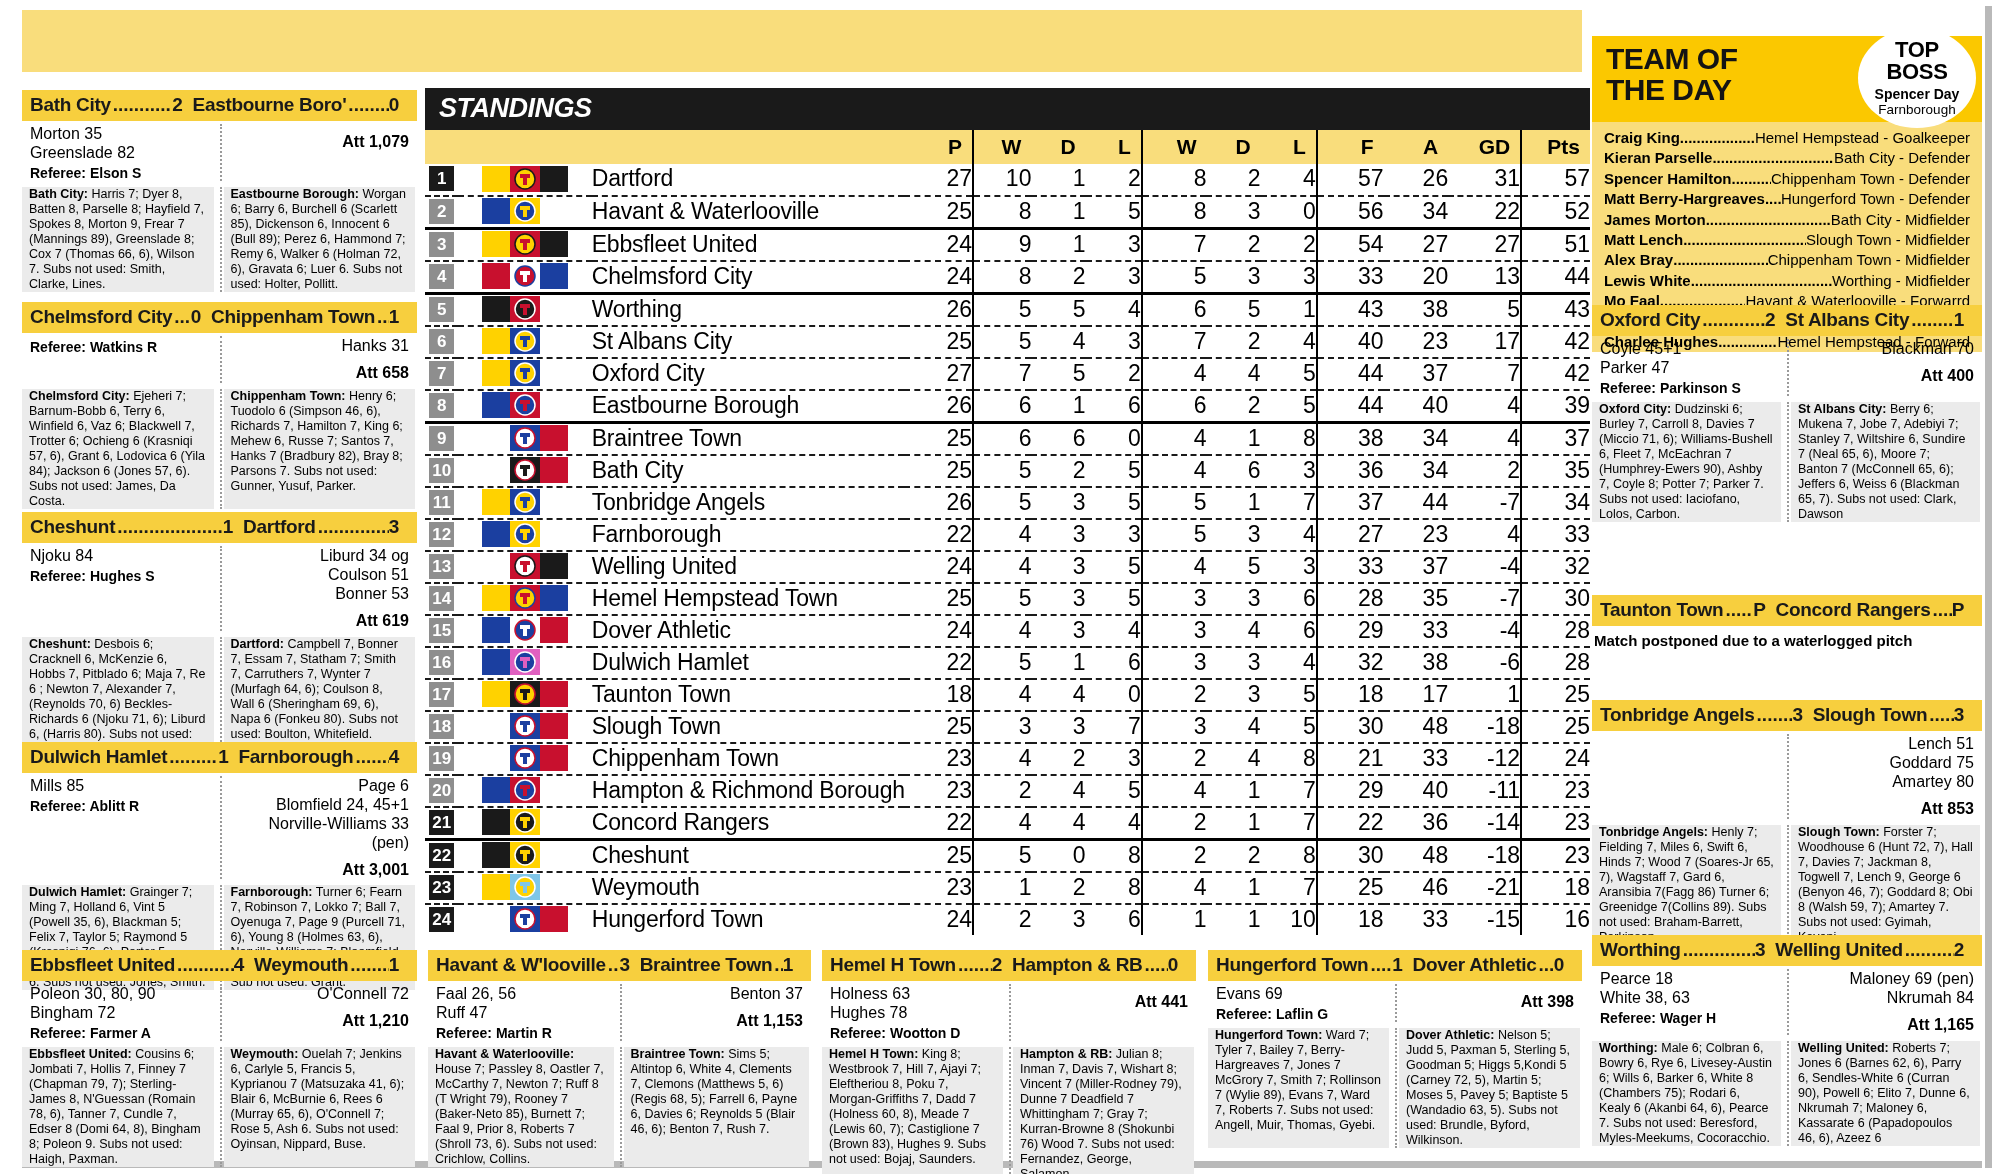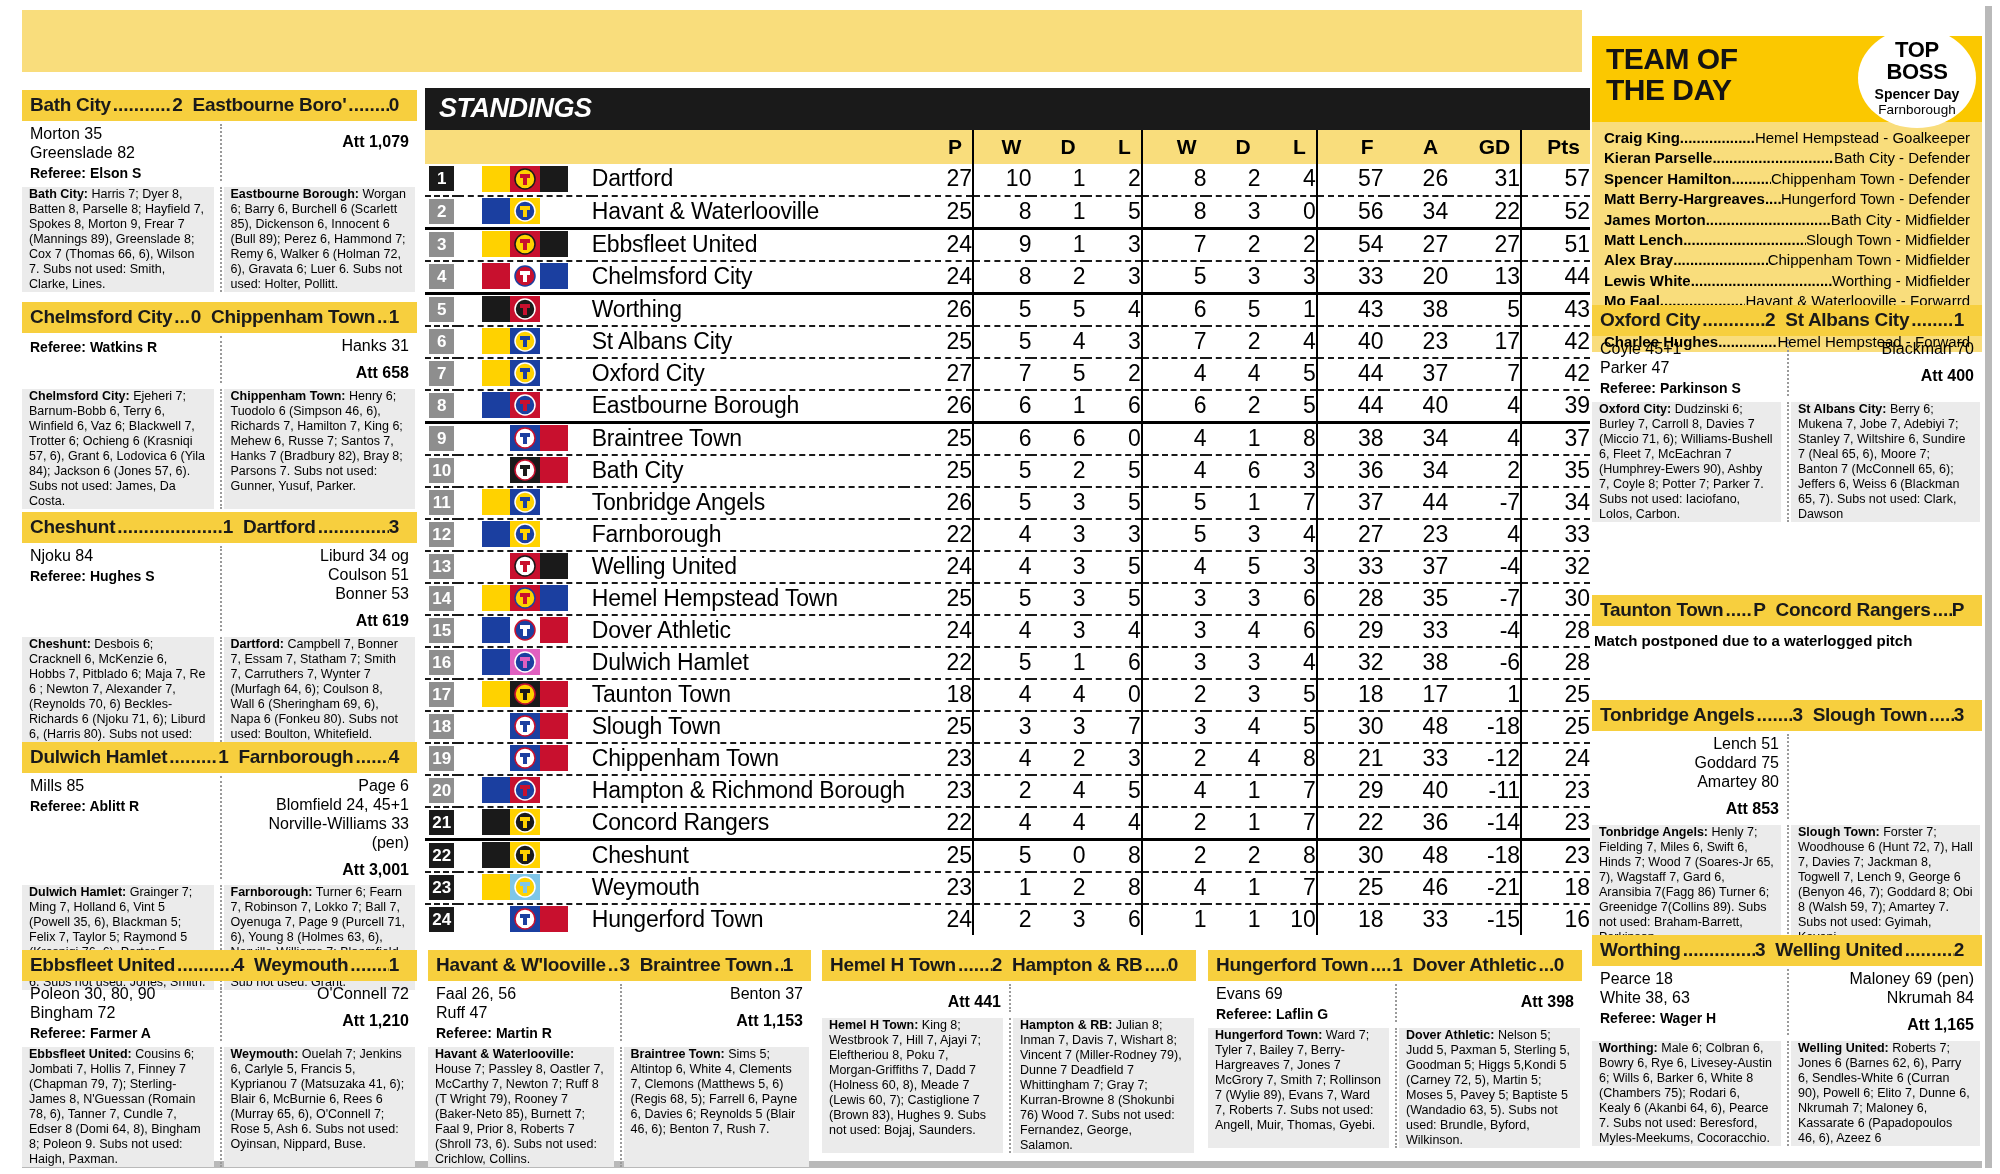--- a/index.html
+++ b/index.html
@@ -36,20 +36,21 @@
     padding:4px 8px 5px 8px; white-space:nowrap;
     display:flex; align-items:center;
   }
   .match-head .mh-home{ flex:0 0 auto; }
   .match-head .mh-dots{ flex:1 1 auto; overflow:hidden;
     letter-spacing:0px; padding:0 2px; }
   .match-head .mh-score{ flex:0 0 auto; padding-right:10px; }
   .scorers{
     display:flex; font-size:16px; line-height:1.18; padding:4px 0 0 0;
     position:relative;
+    justify-content:flex-end;
   }
   .scorers:after{
     content:""; position:absolute; left:50%; top:3px; bottom:0;
     border-left:2px dotted #9a9a9a;
   }
   .sc-col{ width:50%; padding:0 8px; }
   .sc-col.right{ text-align:right; }
   .ref{ font-weight:bold; font-size:14px; margin-top:2px; }
   .att{ font-weight:bold; font-size:16px; margin-top:8px; text-align:right; }
   .lineups{ display:flex; gap:10px; margin-top:6px; position:relative; }
@@ -1030,20 +1031,25 @@
   <div class="match" style="left:822px;top:950px;width:374px;">
       <div class="match-head">
         <span class="mh-home">Hemel H Town</span>
         <span class="mh-dots">........................</span>
         <span class="mh-score">2</span>
         <span class="mh-home">Hampton &amp; RB</span>
         <span class="mh-dots">................</span>
         <span class="mh-score">0</span>
       </div>
       <div class="scorers">
+        <div class="sc-col">
+          <div>Holness 63</div>
+          <div>Hughes 78</div>
+          <div class="ref">Referee: Wootton D</div>
+        </div>
         <div class="sc-col right">
           <div></div>
           <div class="att">Att 441</div>
         </div>
       </div>
       <div class="lineups">
         <div class="lu"><b>Hemel H Town:</b> King 8; Westbrook 7, Hill 7, Ajayi 7; Eleftheriou 8, Poku 7, Morgan-Griffiths 7, Dadd 7 (Holness 60, 8), Meade 7 (Lewis 60, 7); Castiglione 7 (Brown 83), Hughes 9. Subs not used: Bojaj, Saunders.</div>
         <div class="lu"><b>Hampton &amp; RB:</b> Julian 8; Inman 7, Davis 7, Wishart 8; Vincent 7 (Miller-Rodney 79), Dunne 7 Deadfield 7 Whittingham 7; Gray 7; Kurran-Browne 8 (Shokunbi 76) Wood 7. Subs not used: Fernandez, George, Salamon.</div>
       </div>
     </div>

